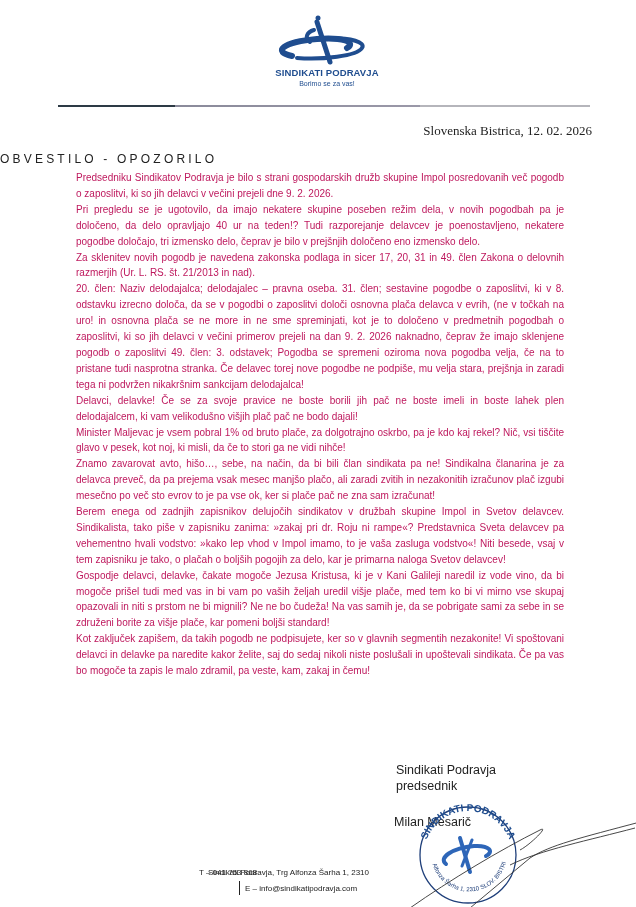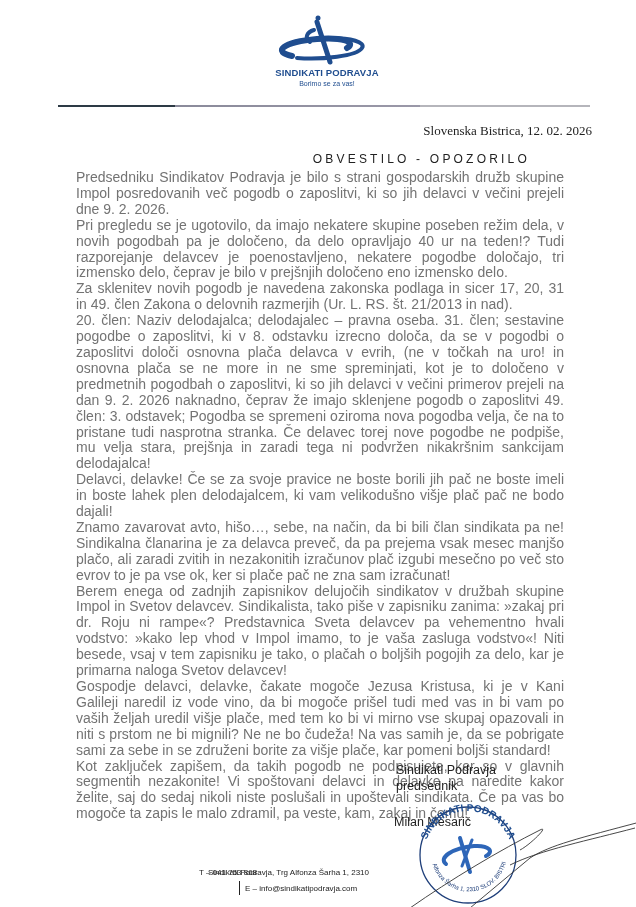--- a/index.html
+++ b/index.html
@@ -6,24 +6,24 @@
     body { width: 636px; height: 907px; position: relative; overflow: hidden;
            font-family: "Liberation Sans", sans-serif; color: #111; }
     .logo { position: absolute; left: 262px; top: 12px; width: 130px; height: 80px; }
     .logo-name { position: absolute; left: 0; width: 100%; top: 55px; text-align: center;
                  font-size: 9.5px; font-weight: bold; color: #1f4d8f; letter-spacing: 0.1px; }
     .logo-motto { position: absolute; left: 0; width: 100%; top: 68px; text-align: center;
                   font-size: 7px; color: #1f4d8f; }
     .header-rule { position: absolute; left: 58px; top: 105px; width: 532px; height: 2px;
                    background: linear-gradient(to right, #2d3a45 0%, #2d3a45 22%, #8a8a9a 22%, #9a98a8 68%, #b5b5bb 68%, #b5b5bb 100%); }
     .date { position: absolute; right: 44px; top: 123px; font-size: 13px; color: #222; font-family: Liberation Serif, serif; }
-    .title { position: absolute; left: 0; width: 530px; top: 152px; text-align: right;
+    .title { position: absolute; left: 0; width: 530px; top: 152px; text-align: left;
              font-size: 12px; letter-spacing: 3.2px; color: #222; }
     .body-text { position: absolute; left: 76px; top: 170px; width: 488px;
-                 font-size: 14px; line-height: 15.9px; color: #737373; text-align: justify; }
+                 font-size: 10px; line-height: 15.9px; color: #be185d; text-align: justify; }
     .body-text p { margin: 0; }
     .signature { position: absolute; left: 396px; top: 762px; font-size: 12.5px; line-height: 16px; color: #222; }
     .signature div:nth-child(3) { margin-left: -2px; margin-top: 20px; }
     .footer { position: absolute; left: 160px; top: 868px; font-size: 8px; color: #222; }
     .footer-address { position: absolute; left: 48px; top: 0; white-space: nowrap; width: 185px; overflow: hidden; }
     .footer-phone { position: absolute; left: 0; top: 0; white-space: nowrap; margin-left: 39px; }
     .footer-sep { position: absolute; left: 79px; top: 13px; width: 1px; height: 14px; background: #222; }
     .footer-email { position: absolute; left: 85px; top: 16px; white-space: nowrap; }
     .stamp { position: absolute; left: 410px; top: 800px; width: 230px; height: 110px; }
   </style>
@@ -46,21 +46,22 @@
 
 <div class="date">Slovenska Bistrica, 12. 02. 2026</div>
 
 <div class="title">OBVESTILO  -  OPOZORILO</div>
 
 <div class="body-text">
   <p>Predsedniku Sindikatov Podravja je bilo s strani gospodarskih družb skupine Impol posredovanih več pogodb o zaposlitvi, ki so jih delavci  v večini prejeli dne 9. 2. 2026.</p>
   <p>Pri pregledu se je ugotovilo, da imajo nekatere skupine poseben režim dela, v novih pogodbah pa je določeno, da delo opravljajo 40 ur na teden!? Tudi razporejanje delavcev je poenostavljeno, nekatere pogodbe določajo, tri izmensko delo, čeprav je bilo v prejšnjih določeno eno izmensko delo.</p>
   <p>Za sklenitev novih pogodb je navedena zakonska podlaga in sicer 17, 20, 31 in 49. člen Zakona o delovnih razmerjih (Ur. L. RS. št. 21/2013 in nad).</p>
   <p>20. člen: Naziv delodajalca; delodajalec – pravna oseba. 31. člen; sestavine pogodbe o zaposlitvi, ki v  8. odstavku izrecno določa, da se v pogodbi o zaposlitvi določi osnovna plača delavca v evrih, (ne v točkah na uro! in osnovna plača se ne more in ne sme spreminjati, kot je to določeno v predmetnih pogodbah o zaposlitvi, ki so jih delavci  v večini primerov  prejeli na dan 9. 2. 2026 naknadno, čeprav že imajo sklenjene pogodb o zaposlitvi  49. člen: 3. odstavek; Pogodba se spremeni oziroma nova pogodba velja, če na to pristane tudi nasprotna stranka. Če delavec torej nove pogodbe ne podpiše, mu velja stara, prejšnja in zaradi tega ni podvržen nikakršnim sankcijam delodajalca!</p>
-  <p>Delavci, delavke! Če se za svoje pravice ne boste borili jih pač ne boste imeli in boste lahek plen delodajalcem, ki vam velikodušno višje plač pač ne bodo dajali!</p>
+  <p>Delavci, delavke! Če se za svoje pravice ne boste borili jih pač ne boste imeli in boste lahek plen delodajalcem, ki vam velikodušno višjih plač pač ne bodo dajali!</p>
+  <p>Minister Maljevac je vsem pobral 1% od bruto plače, za dolgotrajno oskrbo, pa je kdo kaj rekel? Nič, vsi tiščite glavo v pesek, kot noj, ki misli, da če to stori ga ne vidi nihče!</p>
   <p>Znamo zavarovat avto, hišo…, sebe, na način, da bi bili član sindikata pa ne! Sindikalna članarina je za delavca preveč, da pa prejema vsak mesec manjšo plačo, ali zaradi zvitih in nezakonitih izračunov plač izgubi mesečno po več sto evrov to je pa vse ok, ker si plače pač ne zna sam izračunat!</p>
   <p>Berem enega od zadnjih zapisnikov delujočih sindikatov v družbah skupine Impol in Svetov delavcev. Sindikalista, tako piše v zapisniku zanima: »zakaj pri dr. Roju ni  rampe«? Predstavnica Sveta delavcev pa vehementno hvali vodstvo: »kako lep vhod v Impol imamo, to je vaša zasluga vodstvo«! Niti besede, vsaj v tem zapisniku je tako, o plačah o boljših pogojih za delo, kar je primarna naloga Svetov delavcev!</p>
   <p>Gospodje delavci, delavke, čakate mogoče Jezusa Kristusa, ki je v Kani Galileji naredil iz vode vino, da bi mogoče prišel tudi med vas in bi vam po vaših željah uredil višje plače, med tem ko bi vi mirno vse skupaj opazovali in niti s prstom ne bi mignili? Ne ne bo čudeža! Na vas samih je, da se pobrigate sami  za sebe in se združeni borite za višje plače, kar pomeni boljši standard!</p>
   <p>Kot zaključek zapišem, da takih pogodb ne podpisujete, ker so v glavnih segmentih nezakonite! Vi spoštovani delavci in delavke pa naredite kakor želite, saj do sedaj nikoli niste poslušali in upoštevali sindikata. Če pa vas bo mogoče ta zapis le malo zdramil, pa veste, kam, zakaj in čemu!</p>
 </div>
 
 <div class="signature">
   <div>Sindikati Podravja</div>
   <div>predsednik</div>
   <div>Milan Mesarič</div>

